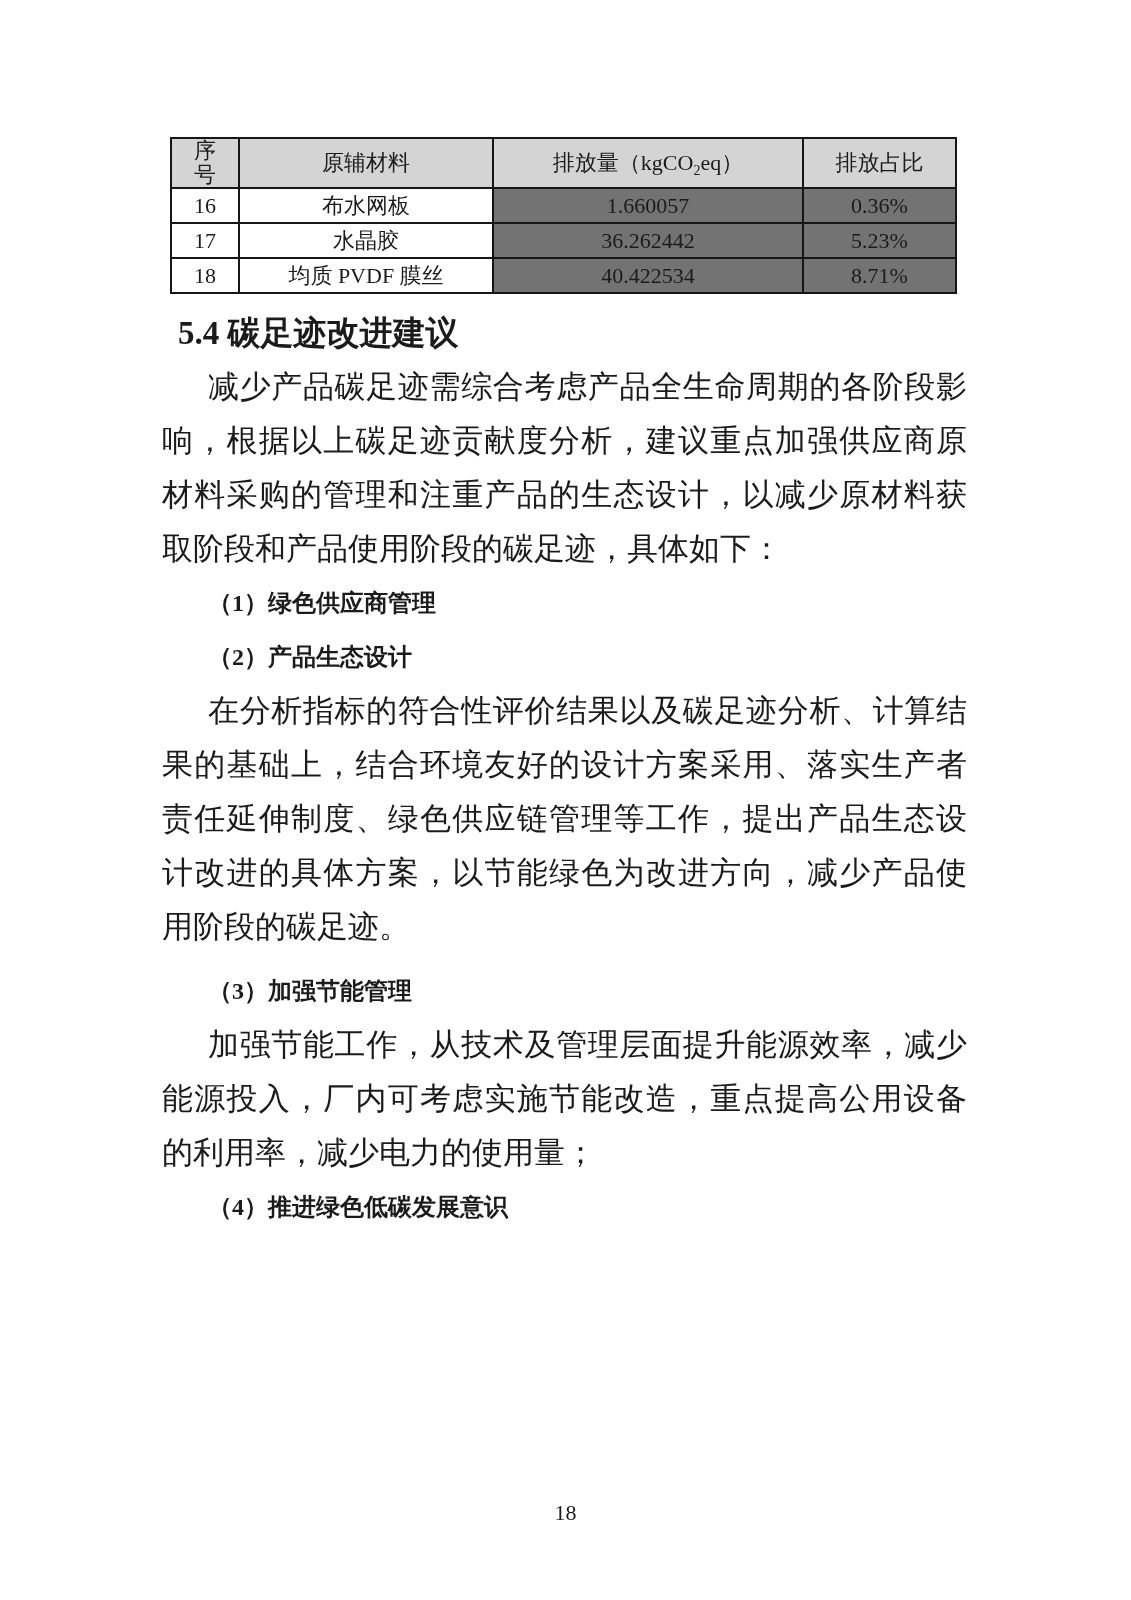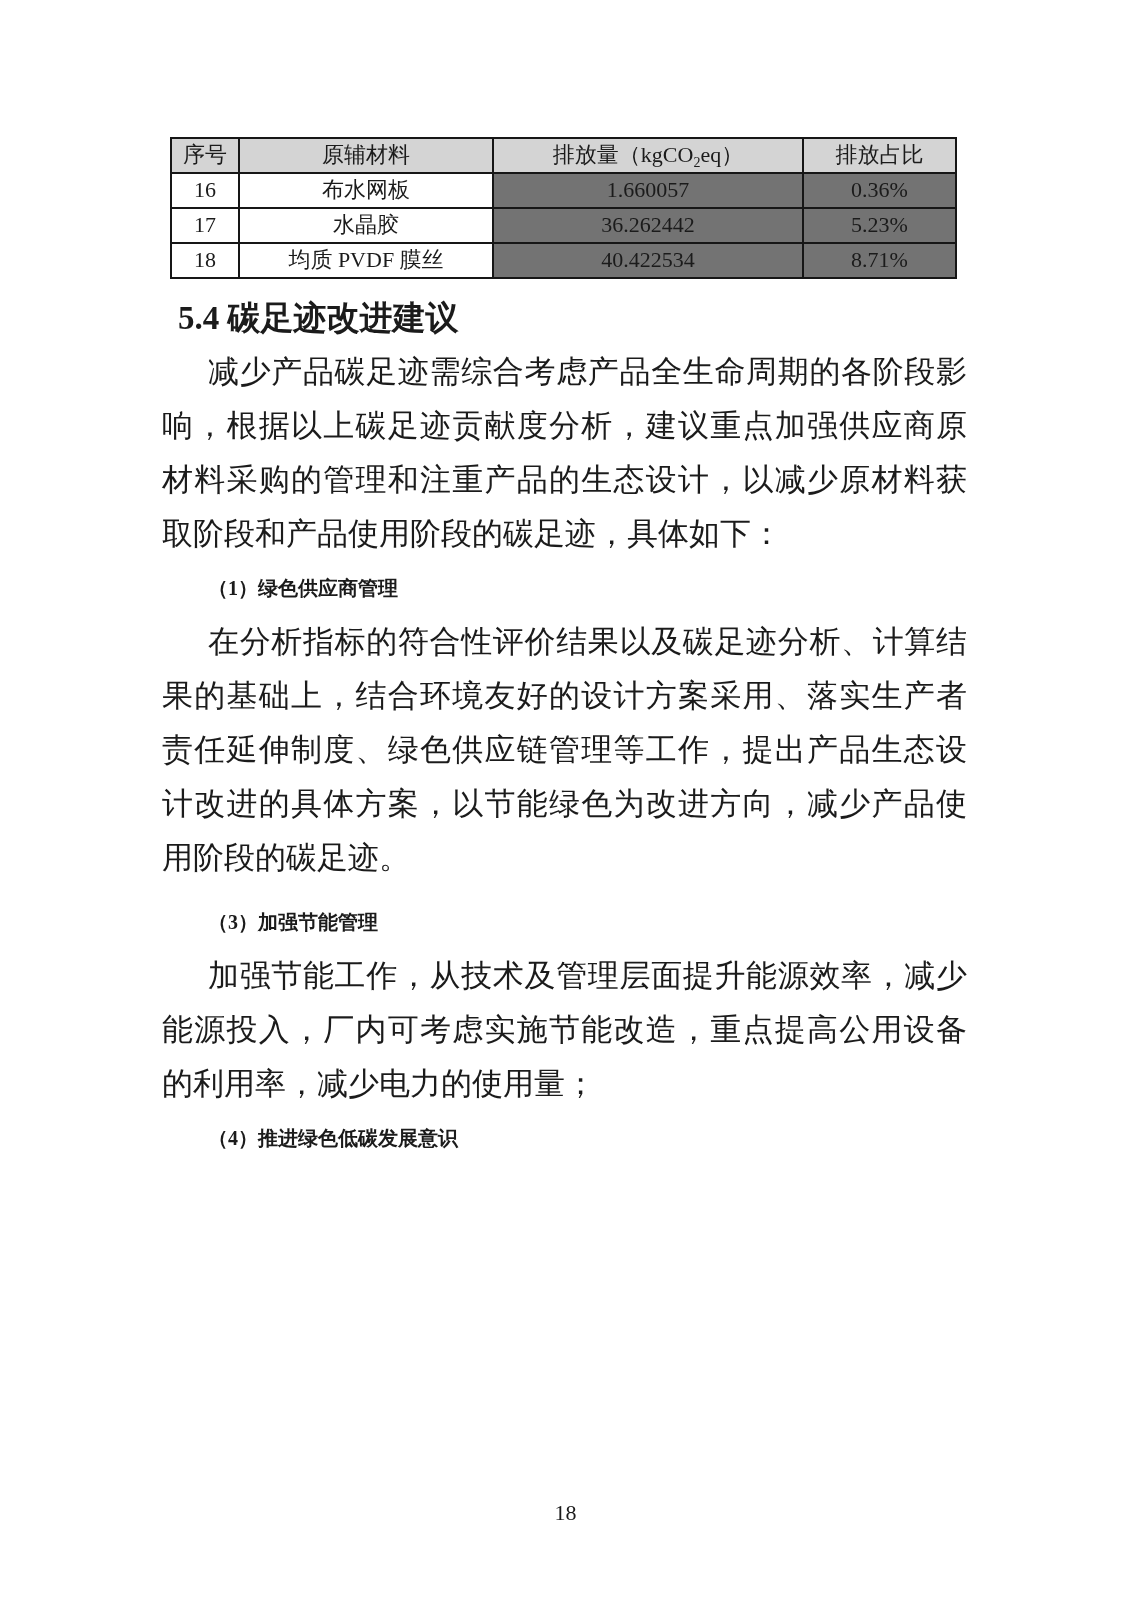--- a/index.html
+++ b/index.html
@@ -14,39 +14,39 @@
   
   table.emissions {
     border-collapse: collapse; table-layout: fixed;
     width: 785px; margin-left: 8px;
   }
   col.c1 { width: 68px; }
   col.c2 { width: 254px; }
   col.c3 { width: 310px; }
   col.c4 { width: 153px; }
   .emissions th, .emissions td {
-    border: 2px solid #161616; height: 35px; padding: 0 2px;
+    border: 2px solid #161616; height: 35px; padding: 0 18px;
     text-align: center; vertical-align: middle;
     font-size: 22px; font-weight: normal; line-height: 1.1;
   }
   .emissions th { background: #d4d4d4; }
   .emissions td.shade { background: #737373; }
   .emissions sub { font-size: 14px; line-height: 0; }
 
   
   .h54 {
     font-size: 33px; font-weight: bold; line-height: 54px;
     margin: 12px 0 0 0; text-indent: 16px;
   }
   p.body {
     margin: 0; font-size: 31px; line-height: 54px;
     text-align: justify; text-indent: 46px;
   }
   .item-title {
-    font-size: 20px; font-weight: bold; line-height: 54px;
+    font-size: 24px; font-weight: bold; line-height: 54px;
     margin: 0; text-indent: 46px;
   }
   .item-title.mt { margin-top: 10px; }
 
   .footer {
     position: absolute; left: 0; bottom: 0; width: 100%;
     text-align: center; font-size: 22px; line-height: 22px;
     padding-bottom: 76px;
   }
 </style>
@@ -90,20 +90,21 @@
         </tr>
       </tbody>
     </table>
 
     <div class="h54">5.4 碳足迹改进建议</div>
 
     <p class="body">减少产品碳足迹需综合考虑产品全生命周期的各阶段影响，根据以上碳足迹贡献度分析，建议重点加强供应商原材料采购的管理和注重产品的生态设计，以减少原材料获取阶段和产品使用阶段的碳足迹，具体如下：</p>
 
     <div class="item-title">（1）绿色供应商管理</div>
 
+    <div class="item-title">（2）产品生态设计</div>
     <p class="body">在分析指标的符合性评价结果以及碳足迹分析、计算结果的基础上，结合环境友好的设计方案采用、落实生产者责任延伸制度、绿色供应链管理等工作，提出产品生态设计改进的具体方案，以节能绿色为改进方向，减少产品使用阶段的碳足迹。</p>
 
     <div class="item-title mt">（3）加强节能管理</div>
     <p class="body">加强节能工作，从技术及管理层面提升能源效率，减少能源投入，厂内可考虑实施节能改造，重点提高公用设备的利用率，减少电力的使用量；</p>
 
     <div class="item-title">（4）推进绿色低碳发展意识</div>
 
   </div>
 
   <div class="footer">

